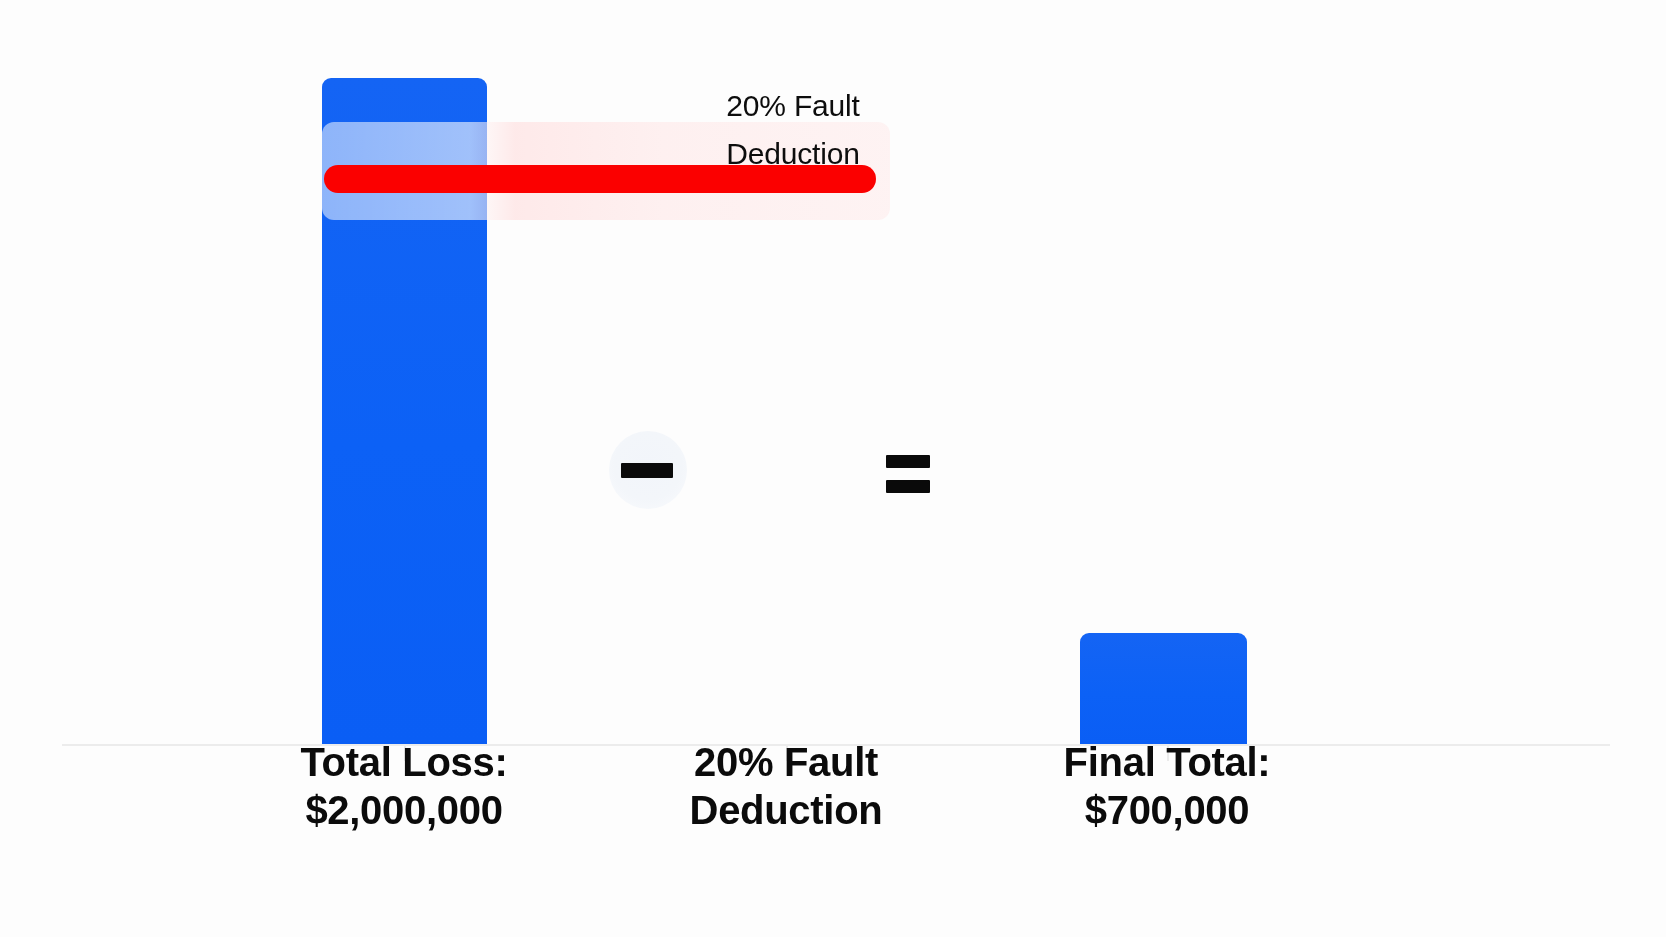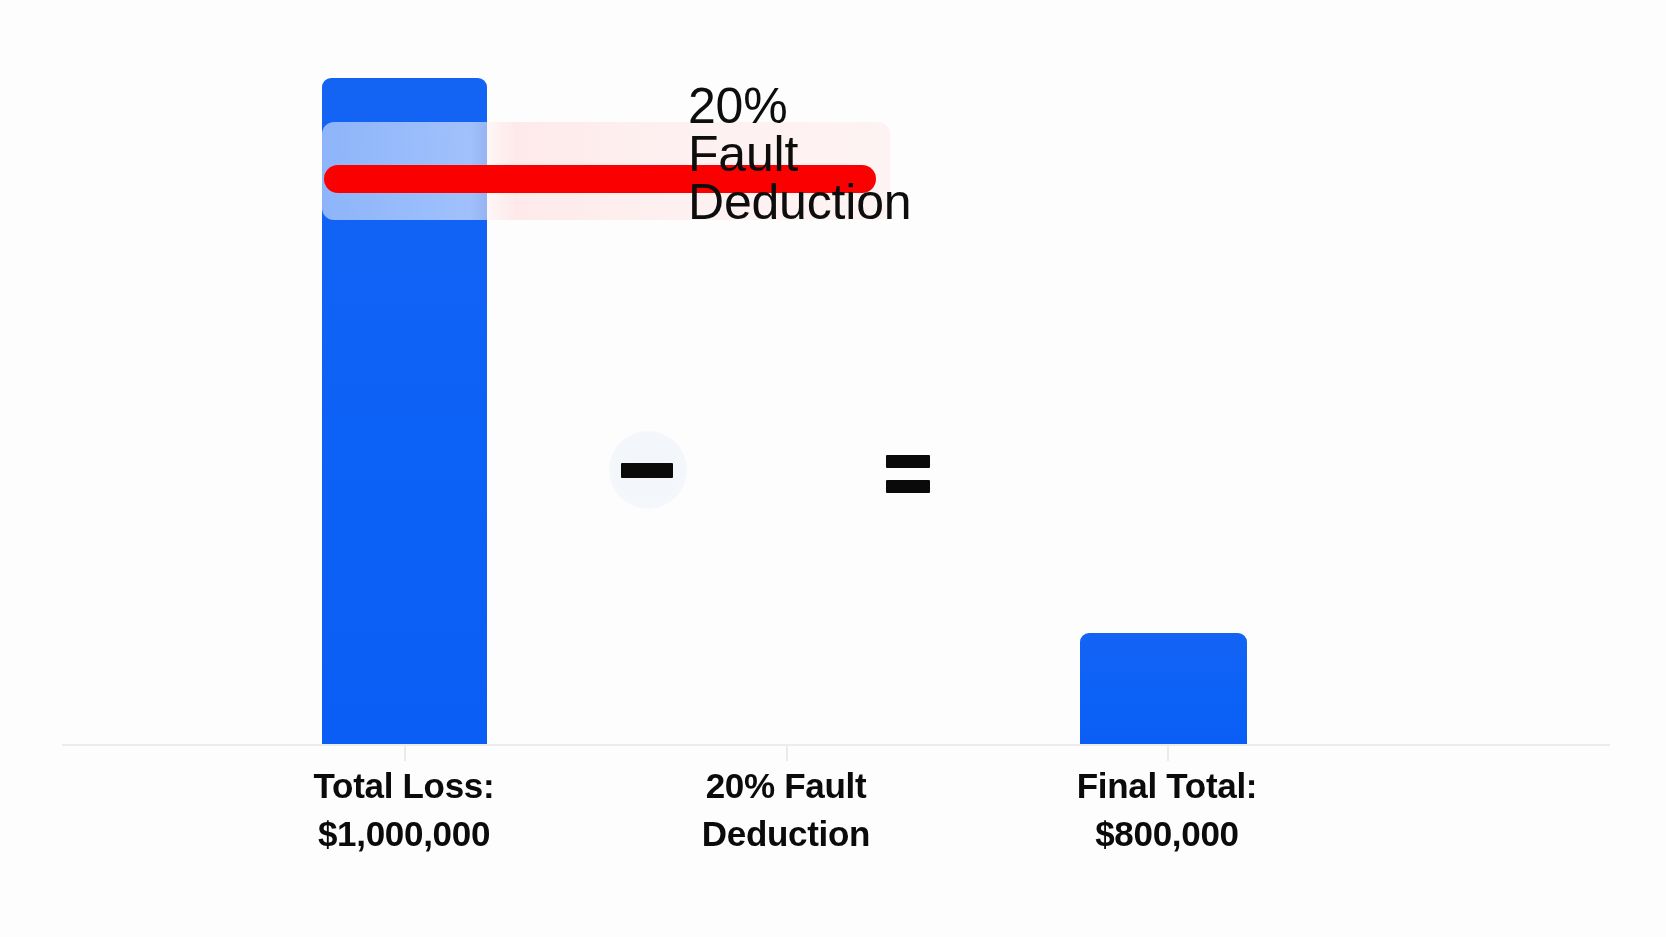--- a/index.html
+++ b/index.html
@@ -83,25 +83,26 @@
     background: #fb0000;
     border-radius: 14px;
   }
 
   
   .annotation {
     position: absolute;
     left: 688px;
     top: 82px;
     width: 210px;
-    font-size: 50px;
+    font-size: 30px;
     line-height: 48px;
     font-weight: 400;
     color: #0d0d0d;
     letter-spacing: -0.2px;
+    text-align: center;
   }
 
   
   .op-minus-badge {
     position: absolute;
     left: 609px;
     top: 431px;
     width: 78px;
     height: 78px;
     border-radius: 50%;
@@ -131,24 +132,24 @@
     height: 13px;
     background: #0a0a0a;
     border-radius: 1px;
   }
   .op-equals span.e1 { top: 0px; }
   .op-equals span.e2 { top: 25px; }
 
   
   .cat-label {
     position: absolute;
-    top: 762px;
+    top: 738px;
     width: 360px;
     text-align: center;
-    font-size: 35px;
+    font-size: 40px;
     font-weight: 700;
     line-height: 48px;
     color: #0b0b0b;
     letter-spacing: -0.3px;
   }
   .cat-1 { left: 224px; }
   .cat-2 { left: 606px; }
   .cat-3 { left: 987px; }
   .cat-label .l2 { display: block; }
 </style>
@@ -175,24 +176,24 @@
     <span class="e2"></span>
   </div>
 
   <div class="axis-line"></div>
   <div class="axis-tick" style="left:404px;"></div>
   <div class="axis-tick" style="left:786px;"></div>
   <div class="axis-tick" style="left:1167px;"></div>
 
   <div class="cat-label cat-1">
     <span class="l1">Total Loss:</span>
-    <span class="l2">$1,000,000</span>
+    <span class="l2">$2,000,000</span>
   </div>
   <div class="cat-label cat-2">
     <span class="l1">20% Fault</span>
     <span class="l2">Deduction</span>
   </div>
   <div class="cat-label cat-3">
     <span class="l1">Final Total:</span>
-    <span class="l2">$800,000</span>
+    <span class="l2">$700,000</span>
   </div>
 
 </div>
 
 </body></html>

